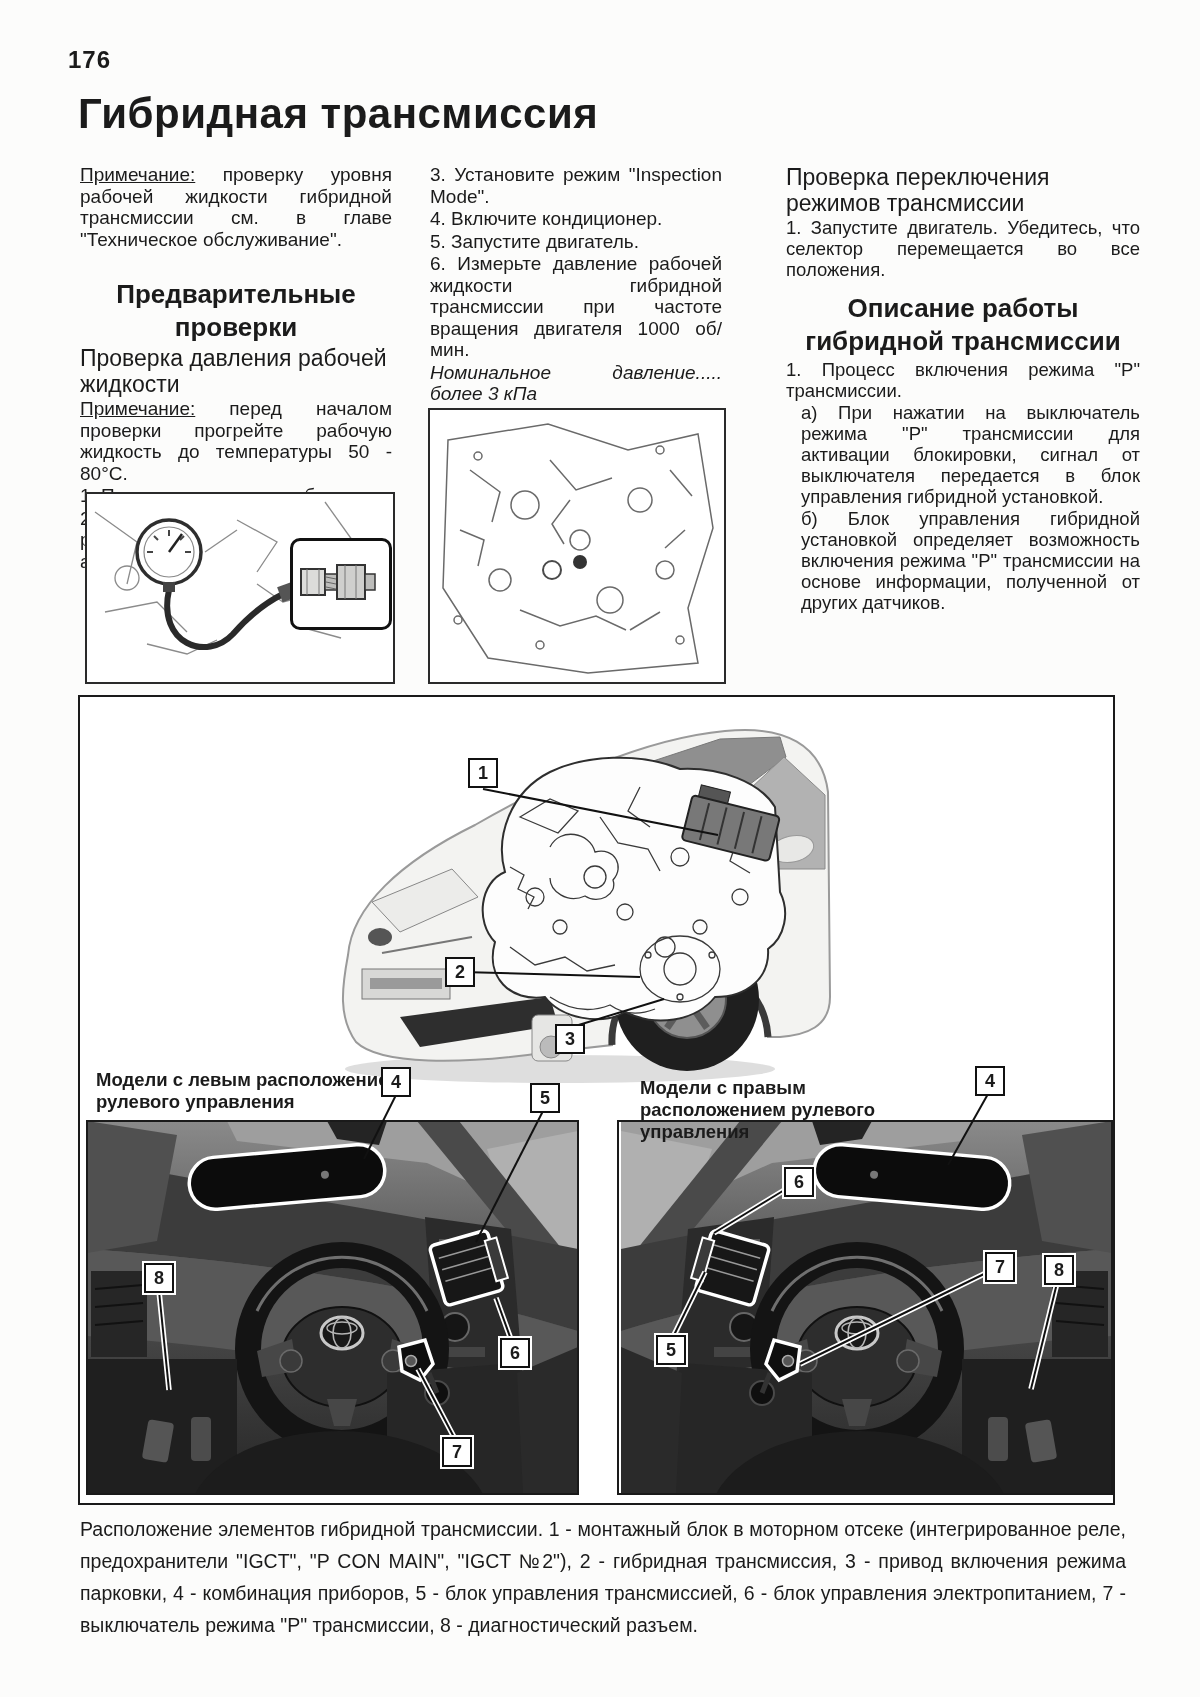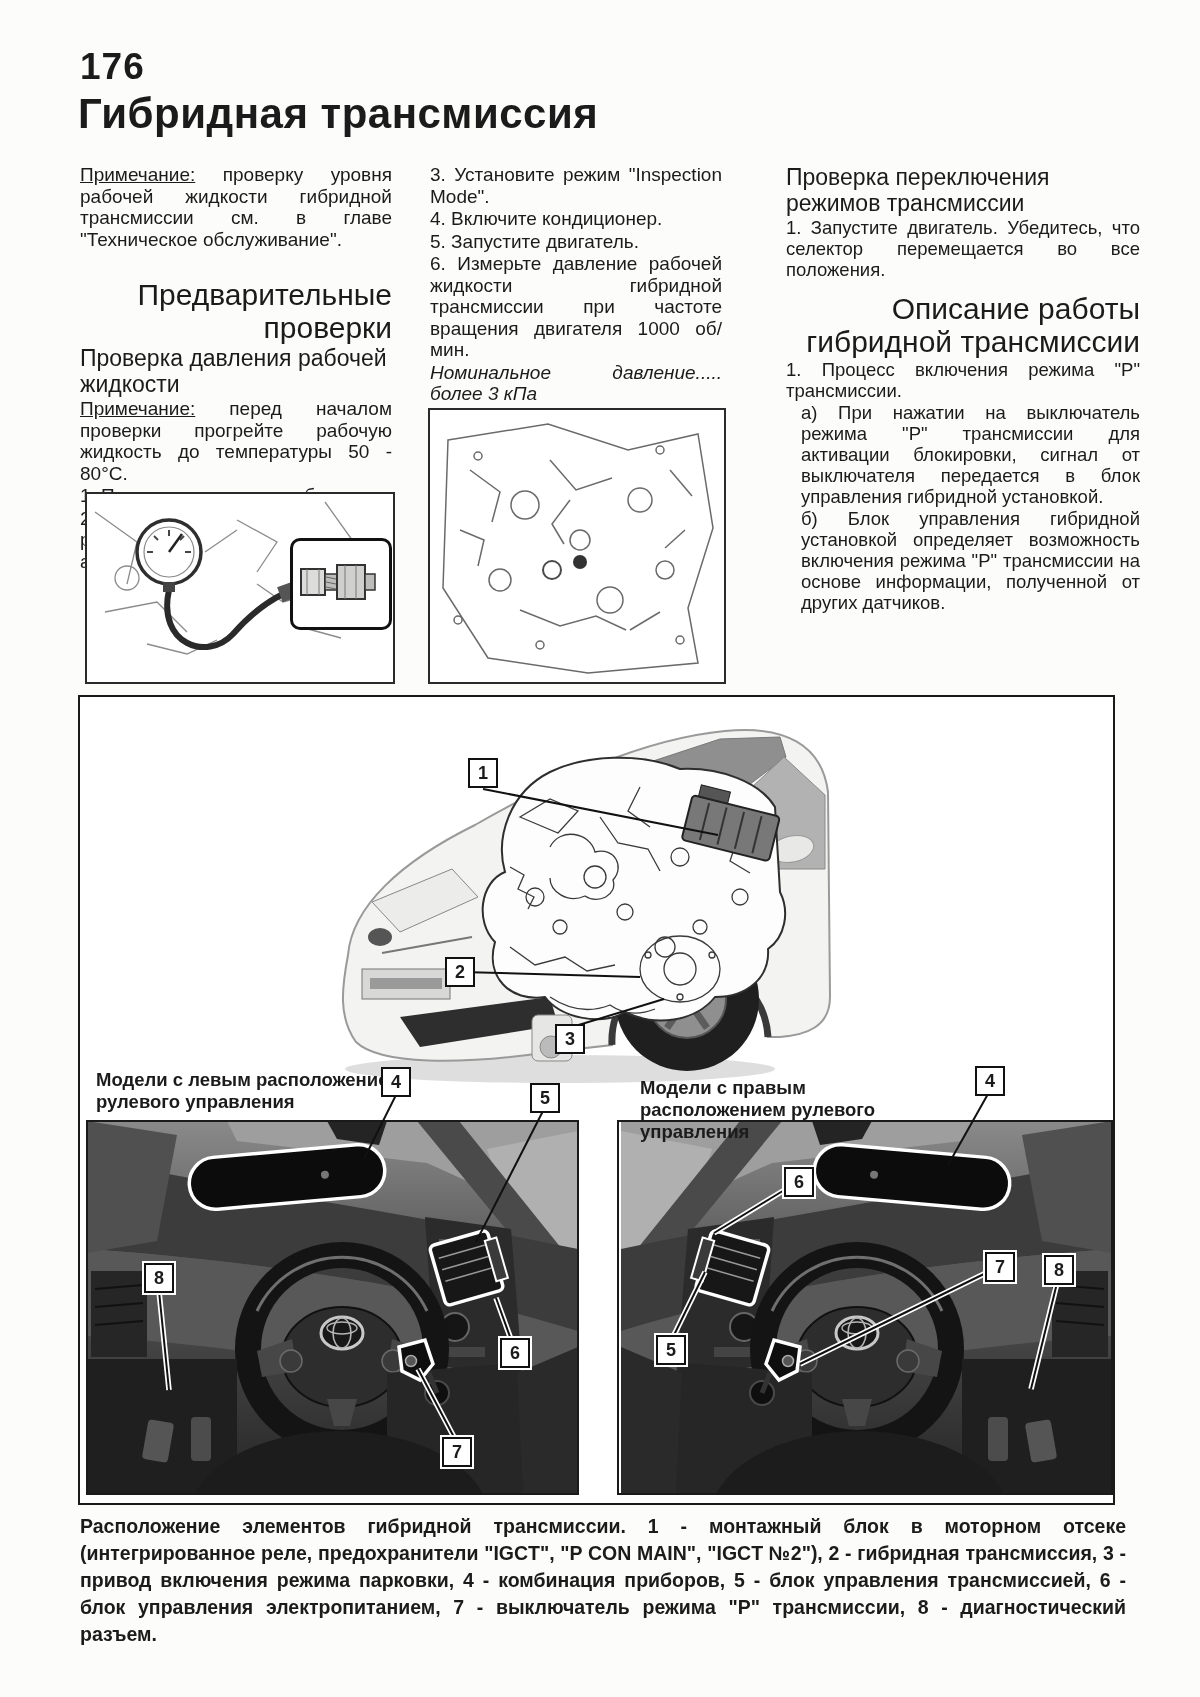--- a/index.html
+++ b/index.html
@@ -3,41 +3,41 @@
 <meta charset="utf-8">
 <style>
   html,body{margin:0;padding:0;}
   body{
     width:1200px;height:1697px;position:relative;
     background:#fcfcfb;color:#1b1b1b;
     font-family:"Liberation Sans","DejaVu Sans",sans-serif;
     overflow:hidden;
   }
   .abs{position:absolute;}
-  .pagenum{left:80px;top:46px;font-size:37px;font-weight:bold;letter-spacing:1px;}
+  .pagenum{left:68px;top:46px;font-size:24px;font-weight:bold;letter-spacing:1px;}
   .title{left:78px;top:90px;font-size:42px;font-weight:bold;letter-spacing:.5px;}
   .col{position:absolute;font-size:19px;line-height:21.5px;text-align:justify;}
   .col p{margin:0 0 1px 0;}
   .note{}
   .note .nlabel{text-decoration:underline;}
-  .h-big{font-size:30px;line-height:33px;font-weight:normal;text-align:right;margin:0 0 6px 0;}
+  .h-big{font-size:26px;line-height:33px;font-weight:bold;text-align:center;margin:0 0 6px 0;}
   .h-mid{font-size:23px;line-height:26px;font-weight:normal;text-align:left;margin:0 0 4px 0;}
   .spec{font-style:italic;}
   .indent{padding-left:15px;}
   .imgbox{position:absolute;background:#fff;border:2px solid #2a2a2a;}
   .inset{position:absolute;background:#fff;border:3px solid #111;border-radius:10px;}
   .figure{position:absolute;left:78px;top:695px;width:1037px;height:810px;
           background:#fff;border:2px solid #1a1a1a;box-sizing:border-box;}
   .figlabel{position:absolute;font-size:18.5px;line-height:22px;font-weight:bold;}
   .cal{position:absolute;width:30px;height:30px;background:#fff;border:2px solid #111;
        box-sizing:border-box;display:flex;align-items:center;justify-content:center;
        font-size:18px;font-weight:bold;z-index:3;}
   .cal.onphoto{box-shadow:0 0 0 2px #fff;}
   .caption{position:absolute;left:80px;top:1513px;width:1046px;
-           font-size:19.5px;line-height:27px;font-weight:bold;text-align:justify;}
+           font-size:19.5px;line-height:32px;font-weight:normal;text-align:justify;}
   svg{display:block;}
 </style>
 </head>
 <body>
 
 <div class="abs pagenum">176</div>
 <div class="abs title">Гибридная трансмиссия</div>
 
 <div class="col" style="left:80px;top:164px;width:312px;">
   <p class="note"><span class="nlabel">Примечание:</span><span> проверку уровня рабочей жидкости гибридной трансмиссии см. в главе "Техническое обслуживание".</span></p>

